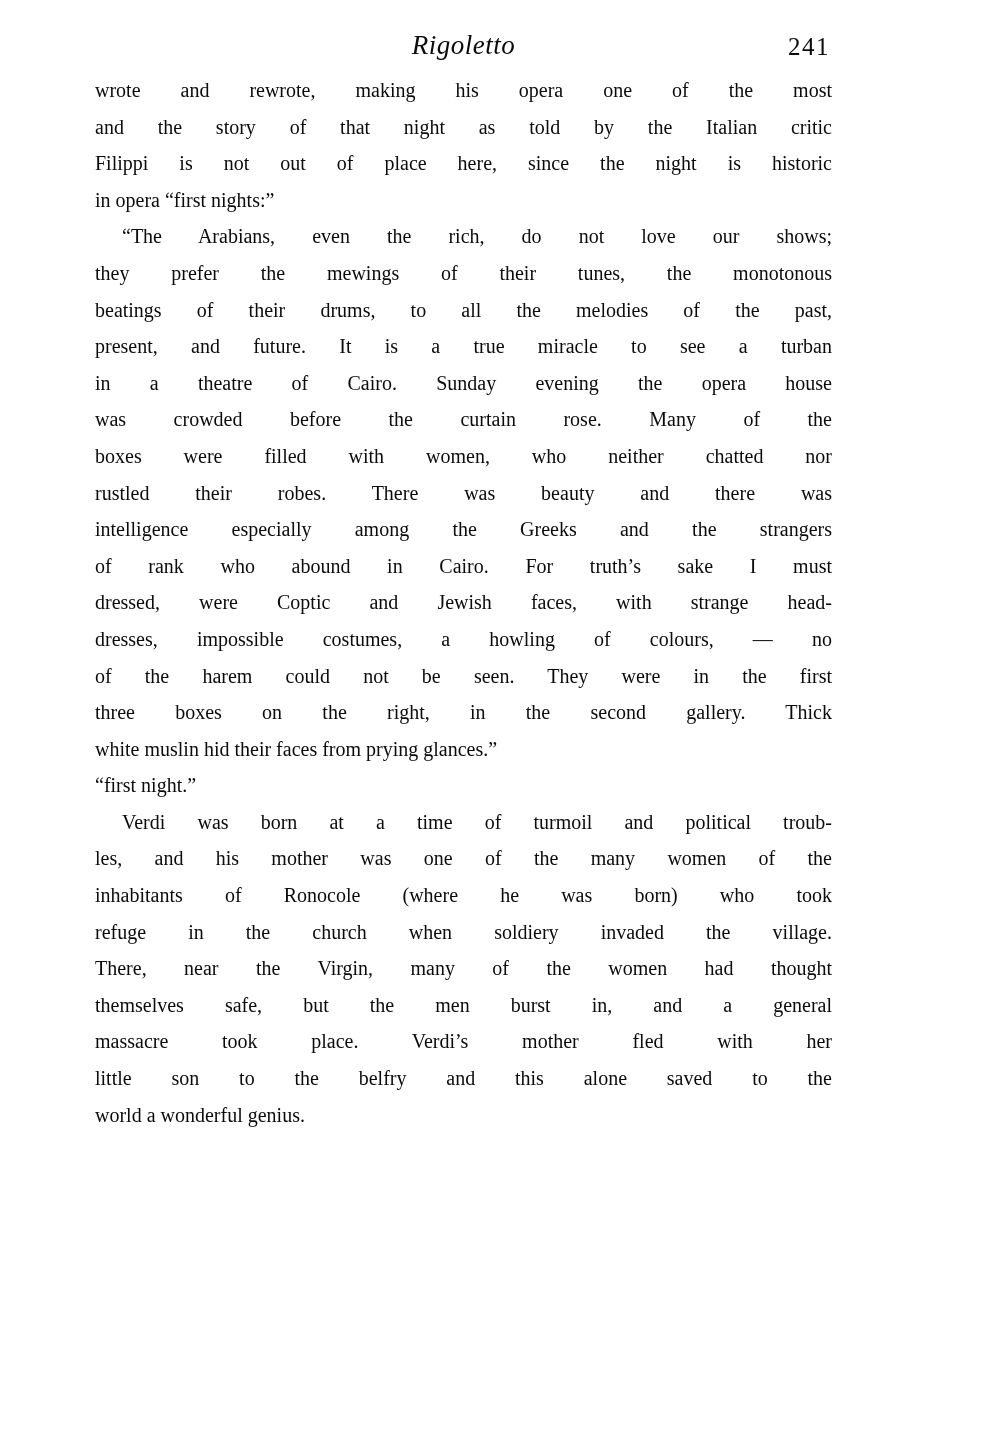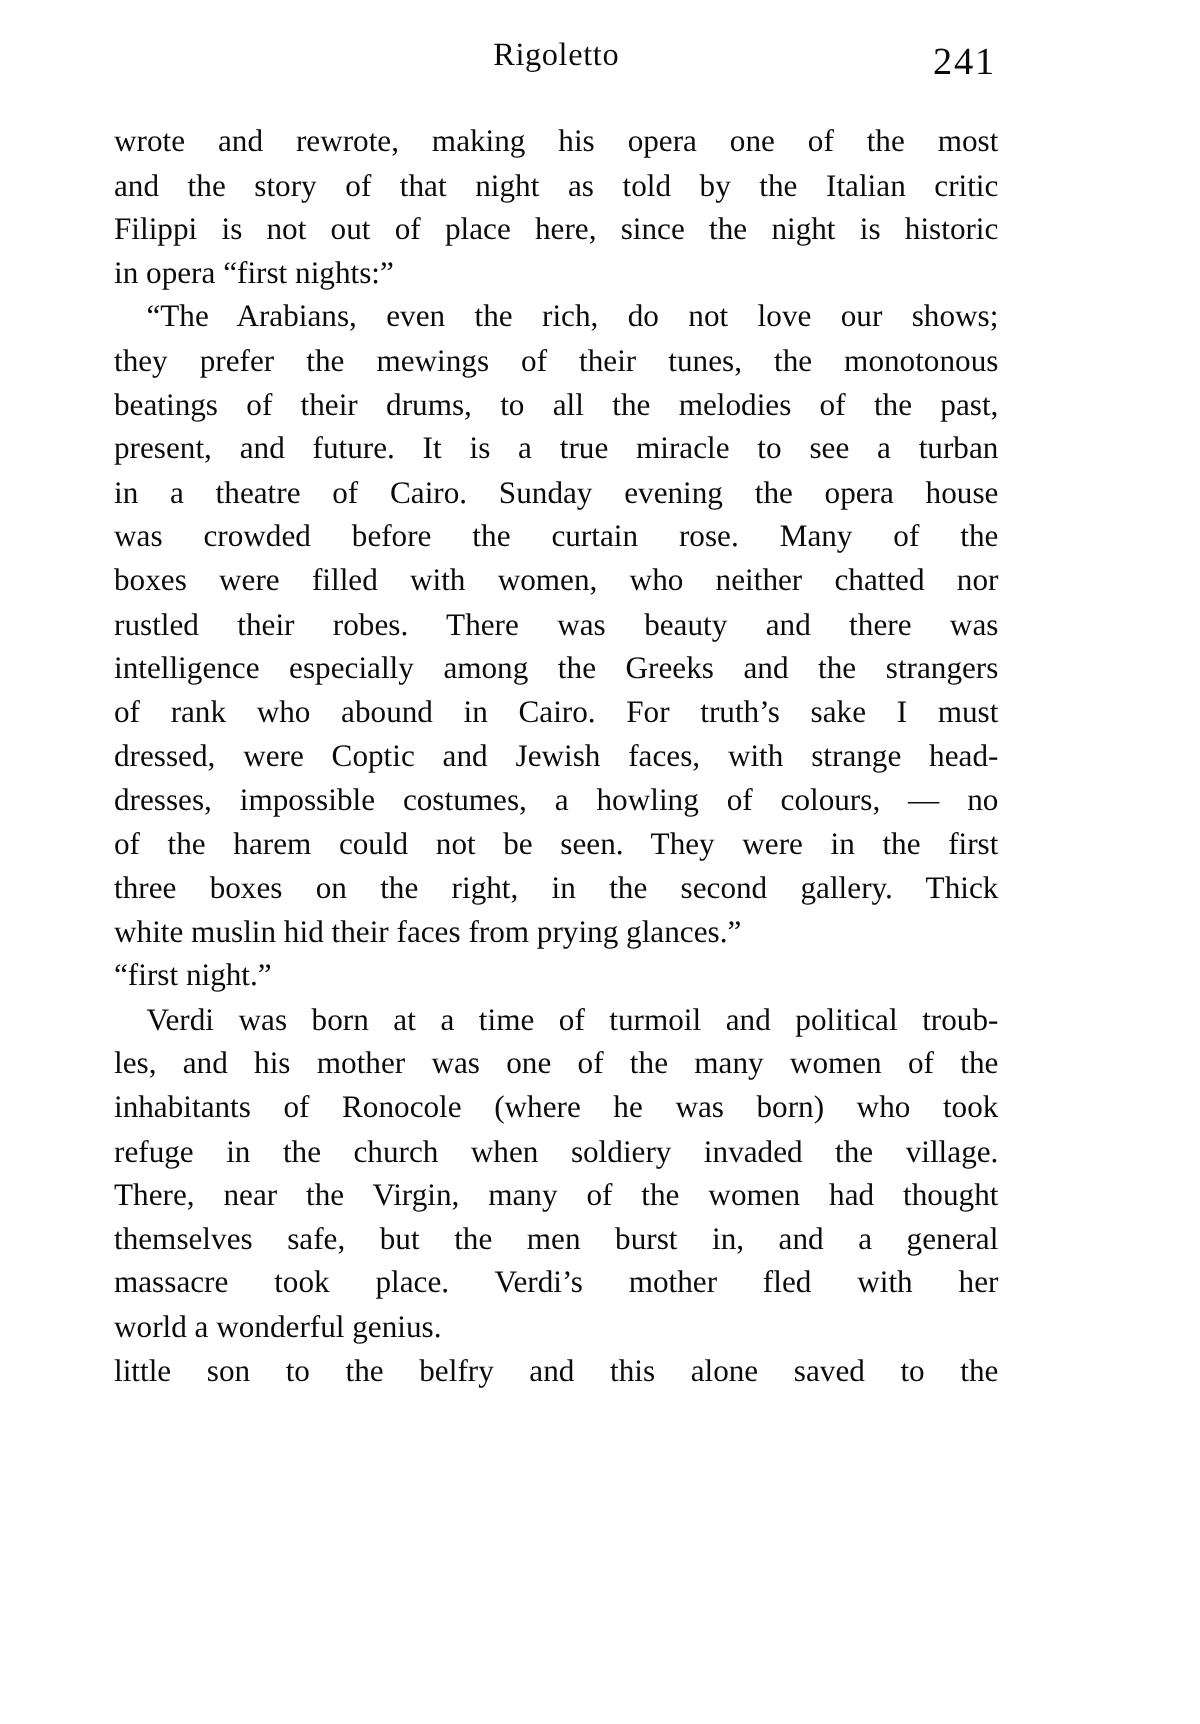--- a/index.html
+++ b/index.html
@@ -19,36 +19,37 @@
   .header {
     position: absolute;
     top: 30px;
     left: 95px;
     width: 737px;
     height: 34px;
   }
   .running-title {
     display: block;
     text-align: center;
+    font-style: italic;
     font-size: 27px;
     letter-spacing: 0.5px;
   }
   .page-number {
     position: absolute;
     right: 2px;
     top: 3px;
-    font-size: 32px;
+    font-size: 25px;
     letter-spacing: 1.5px;
   }
   .body-text {
     position: absolute;
-    top: 100px;
+    top: 72px;
     left: 95px;
     width: 737px;
-    font-size: 26px;
+    font-size: 20px;
     line-height: 36.6px;
   }
   .line {
     text-align: justify;
     text-align-last: justify;
     white-space: normal;
   }
   .line.last {
     text-align-last: left;
     font-family: Liberation Serif, serif;
@@ -86,16 +87,16 @@
       <div class="line">three boxes on the right, in the second gallery.  Thick</div>
       <div class="line last">white muslin hid their faces from prying glances.”</div>
       <div class="line last">“first night.”</div>
       <div class="line indent">Verdi was born at a time of turmoil and political troub-</div>
       <div class="line">les, and his mother was one of the many women of the</div>
       <div class="line">inhabitants of Ronocole (where he was born) who took</div>
       <div class="line">refuge in the church when soldiery invaded the village.</div>
       <div class="line">There, near the Virgin, many of the women had thought</div>
       <div class="line">themselves safe, but the men burst in, and a general</div>
       <div class="line">massacre took place.  Verdi’s mother fled with her</div>
+      <div class="line">little son to the belfry and this alone saved to the</div>
       <div class="line last">world a wonderful genius.</div>
-      <div class="line">little son to the belfry and this alone saved to the</div>
     </div>
 </div>
 
 </body></html>

